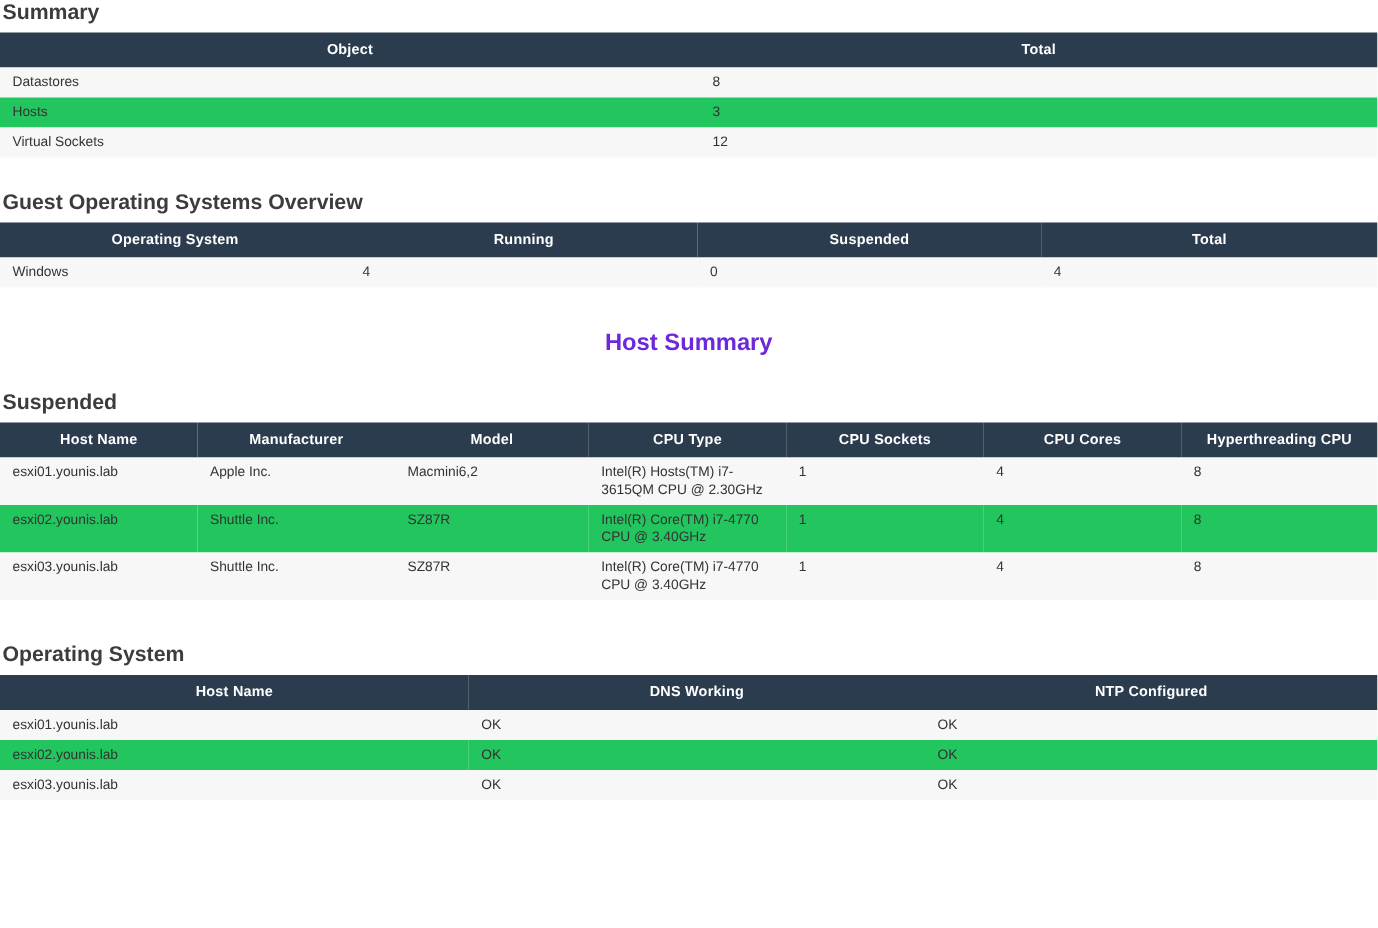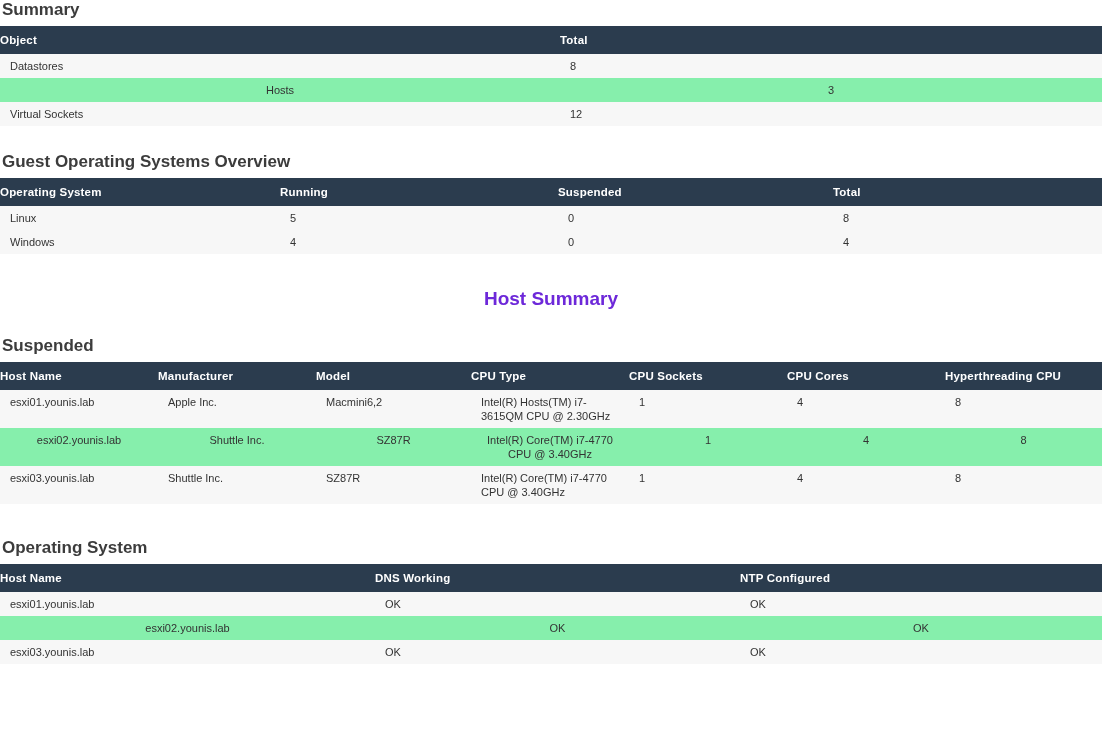--- a/index.html
+++ b/index.html
@@ -40,34 +40,34 @@
     width: 1102px;
     border-collapse: collapse;
     font-size: 11px;
     table-layout: fixed;
   }
   table.rpt thead th {
     background: #2b3c4e;
     color: #ffffff;
     font-size: 11.5px;
     font-weight: bold;
-    text-align: left;
+    text-align: center;
     padding: 8px 0;
     vertical-align: middle;
     letter-spacing: 0.2px;
   }
   table.rpt tbody td {
     padding: 5px 10px;
     vertical-align: top;
     color: #333333;
     font-size: 11px;
     line-height: 14px;
   }
   table.rpt tbody tr.odd td { background: #f7f7f7; }
-  table.rpt tbody tr.even td { background: #86efac; text-align: center; }
+  table.rpt tbody tr.even td { background: #22c55e; }
   .spacer-26 { height: 26px; }
   .spacer-34 { height: 34px; }
   .hdr-tall th { padding-top: 14px; padding-bottom: 14px; }
   .cell-wrap { white-space: normal; }
 </style>
 </head>
 <body>
 
 <div class="page">
 
@@ -113,26 +113,20 @@
       </colgroup>
     <thead>
       <tr class="hdr-tall">
         <th>Operating System</th>
         <th>Running</th>
         <th>Suspended</th>
         <th>Total</th>
       </tr>
     </thead>
     <tbody>
-      <tr class="odd">
-        <td>Linux</td>
-        <td>5</td>
-        <td>0</td>
-        <td>8</td>
-      </tr>
       <tr class="odd">
         <td>Windows</td>
         <td>4</td>
         <td>0</td>
         <td>4</td>
       </tr>
     </tbody>
   </table>
 
   <div class="spacer-34"></div>

